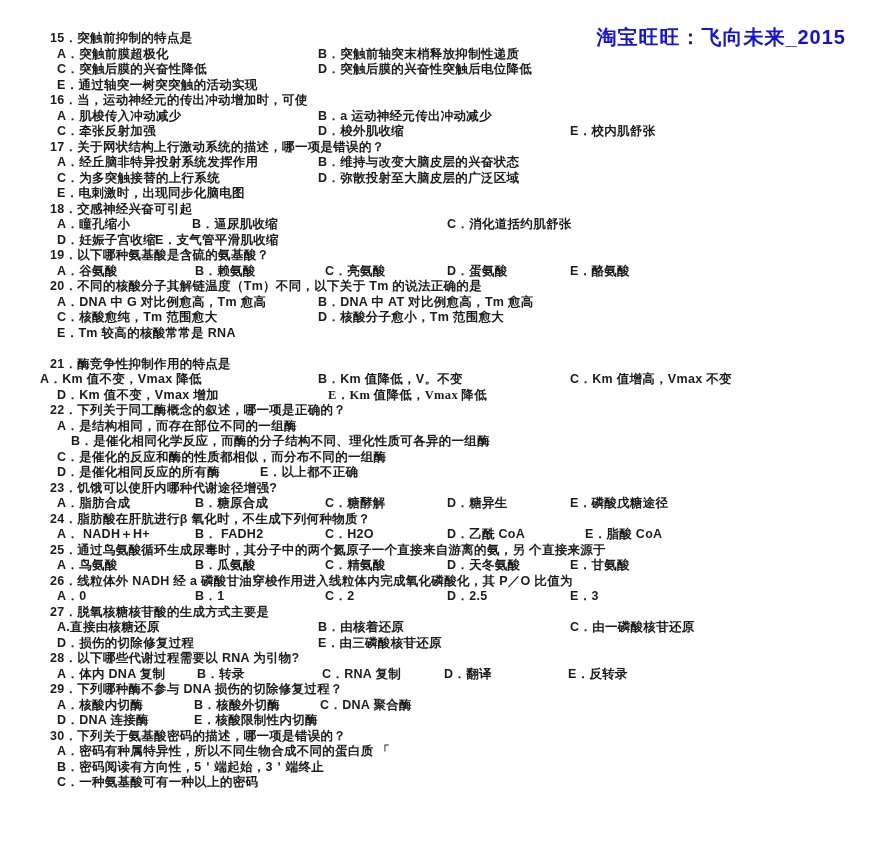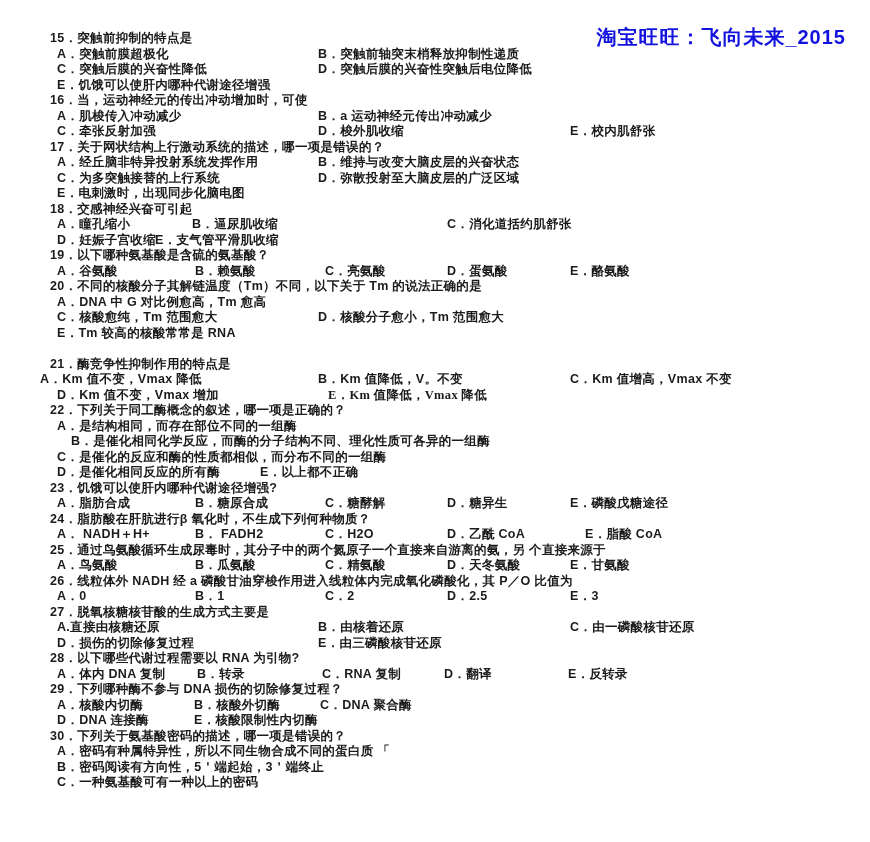--- a/index.html
+++ b/index.html
@@ -58,21 +58,21 @@
       </div>
       <div class="line">
         <span class="seg" style="left: 57px;">A．突触前膜超极化</span>
         <span class="seg" style="left: 318px;">B．突触前轴突末梢释放抑制性递质</span>
       </div>
       <div class="line">
         <span class="seg" style="left: 57px;">C．突触后膜的兴奋性降低</span>
         <span class="seg" style="left: 318px;">D．突触后膜的兴奋性突触后电位降低</span>
       </div>
       <div class="line">
-        <span class="seg" style="left: 57px;">E．饥饿可以使肝内哪种代谢途径增强</span>
+        <span class="seg" style="left: 57px;">E．通过轴突一树突突触的活动实现</span>
       </div>
       <div class="line">
         <span class="seg" style="left: 50px;">16．当，运动神经元的传出冲动增加时，可使</span>
       </div>
       <div class="line">
         <span class="seg" style="left: 57px;">A．肌梭传入冲动减少</span>
         <span class="seg" style="left: 318px;">B．a 运动神经元传出冲动减少</span>
       </div>
       <div class="line">
         <span class="seg" style="left: 57px;">C．牵张反射加强</span>
@@ -113,20 +113,21 @@
         <span class="seg" style="left: 195px;">B．赖氨酸</span>
         <span class="seg" style="left: 325px;">C．亮氨酸</span>
         <span class="seg" style="left: 447px;">D．蛋氨酸</span>
         <span class="seg" style="left: 570px;">E．酪氨酸</span>
       </div>
       <div class="line">
         <span class="seg" style="left: 50px;">20．不同的核酸分子其解链温度（Tm）不同，以下关于 Tm 的说法正确的是</span>
       </div>
       <div class="line">
         <span class="seg" style="left: 57px;">A．DNA 中 G 对比例愈高，Tm 愈高</span>
+        <span class="seg" style="left: 318px;">B．DNA 中 AT 对比例愈高，Tm 愈高</span>
       </div>
       <div class="line">
         <span class="seg" style="left: 57px;">C．核酸愈纯，Tm 范围愈大</span>
         <span class="seg" style="left: 318px;">D．核酸分子愈小，Tm 范围愈大</span>
       </div>
       <div class="line">
         <span class="seg" style="left: 57px;">E．Tm 较高的核酸常常是 RNA</span>
       </div>
       <div class="line"></div>
       <div class="line">

